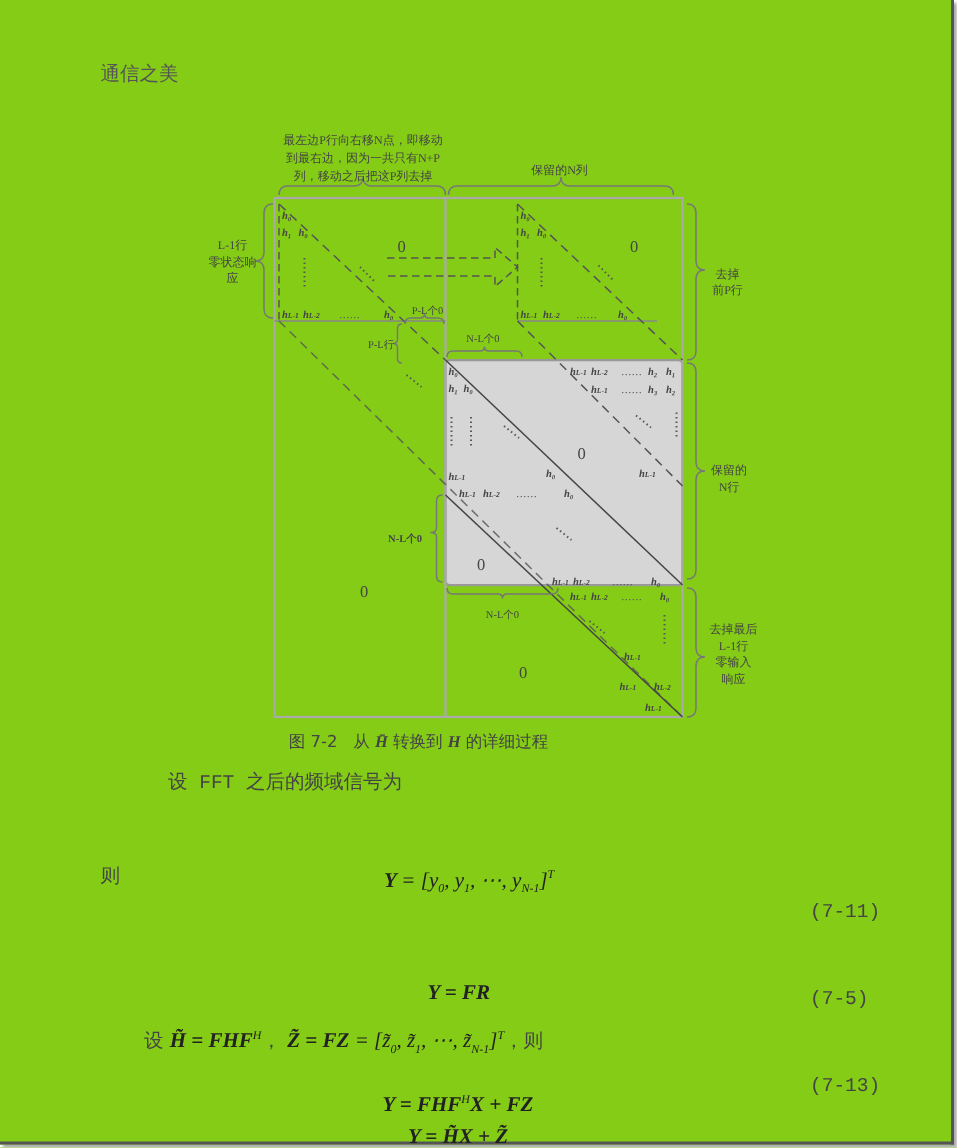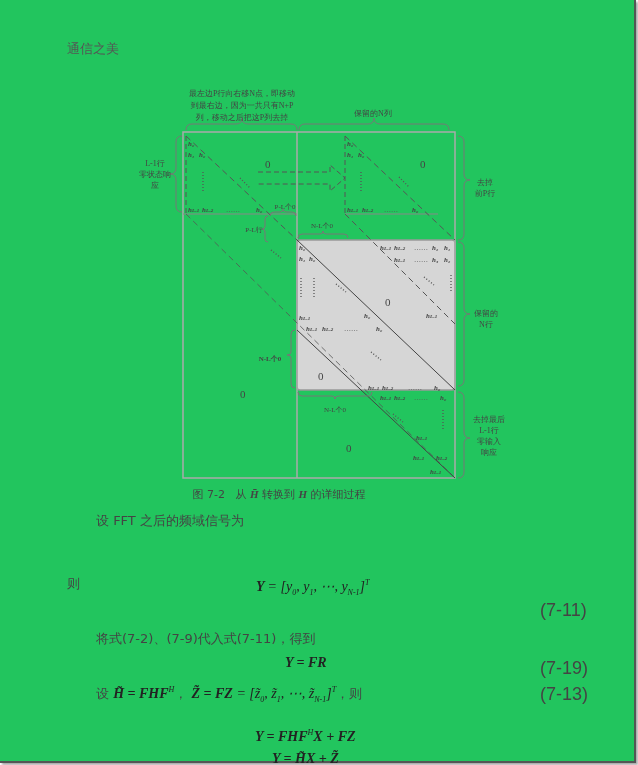--- a/index.html
+++ b/index.html
@@ -1,21 +1,21 @@
 <!DOCTYPE html>
 <html><head>
 <meta charset="utf-8">
 <style>
   html, body { margin: 0; padding: 0; }
   body {
     width: 638px; height: 765px; background: #ffffff; position: relative; overflow: hidden;
     font-family: "DejaVu Serif", "Liberation Serif", serif; color: #333;
   }
   .page {
-    position: absolute; left: 0; top: 0; width: 634px; height: 761px; background: #22c55e;
+    position: absolute; left: 0; top: 0; width: 634px; height: 761px; background: #84cc16;
     border-right: 2px solid #555; border-bottom: 2px solid #555;
     box-shadow: 2px 2px 2px #aaa;
   }
   .header {
     position: absolute; left: 67px; top: 40px; font-size: 13px; color: #555;
     font-family: "DejaVu Sans", "Liberation Sans", sans-serif;
   }
   svg.figure { position: absolute; left: 0; top: 0; }
   .svgtext { font-family: "Liberation Serif", "DejaVu Serif", serif; fill: #444; }
   .caption {
@@ -26,22 +26,22 @@
   .para {
     position: absolute; font-size: 13px; color: #444;
     font-family: "DejaVu Sans", "Liberation Sans", sans-serif;
   }
   .eq {
     position: absolute; font-family: "Liberation Serif", "DejaVu Serif", serif;
     font-size: 14px; color: #222; font-weight: bold; font-style: italic; margin-top: 36px;
   }
   .eq .n { font-weight: normal; font-style: italic; }
   .eqnum {
-    position: absolute; left: 540px; font-family: Liberation Sans, sans-serif;
-    font-size: 18px; color: #444;
+    position: absolute; left: 540px; font-family: Liberation Mono, monospace;
+    font-size: 13px; color: #444;
   }
   sub, sup { font-size: 8px; font-weight: normal; }
 </style>
 </head>
 <body>
 
 <div class="page">
 
   <div class="header">通信之美</div>
 
@@ -186,31 +186,30 @@
 
   <div class="caption">
     <span>图 7-2</span>&nbsp;&nbsp;
     <span>从</span>
     <b>H̄</b>
     <span>转换到</span>
     <b>H</b>
     <span>的详细过程</span>
   </div>
 
-  <div class="para" style="left:96px; top:512px;">设 FFT 之后的频域信号为</div>
+  <div class="para" style="left:112px; top:512px;font-family:Liberation Mono, monospace;">设 FFT 之后的频域信号为</div>
   <div class="eq" style="left:256px; top:542px;">Y <span class="n">= [y<sub>0</sub>, y<sub>1</sub>, ⋯, y<sub>N-1</sub>]<sup>T</sup></span></div>
 
   <div class="para" style="left:67px; top:575px;">则</div>
   <div class="eq" style="left:285px; top:619px;">Y = FR</div>
   <div class="eqnum" style="top:600px;">(7-11)</div>
 
-  <div class="para" style="left:96px; top:630px;">将式(7-2)、(7-9)代入式(7-11)，得到</div>
   <div class="eq" style="left:255px; top:692px;">Y = FHF<sup>H</sup>X + FZ</div>
-  <div class="eqnum" style="top:658px;">(7-19)</div>
+  <div class="eqnum" style="top:658px;">(7-5)</div>
 
   <div class="para" style="left:96px; top:685px;">
     <span>设</span>
     <span class="eq" style="position:static;text-align:center;">H̃ = FHF<sup>H</sup></span>，
     <span class="eq" style="position:static;font-family:Liberation Serif, serif;">Z̃ = FZ <span class="n">= [z̃<sub>0</sub>, z̃<sub>1</sub>, ⋯, z̃<sub>N-1</sub>]<sup>T</sup></span></span><span>，则</span>
   </div>
   <div class="eq" style="left:272px; top:715px;">Y = H̃X + Z̃</div>
-  <div class="eqnum" style="top:684px;text-align:center;">(7-13)</div>
+  <div class="eqnum" style="top:716px;text-align:center;">(7-13)</div>
 </div>
 
 </body></html>

